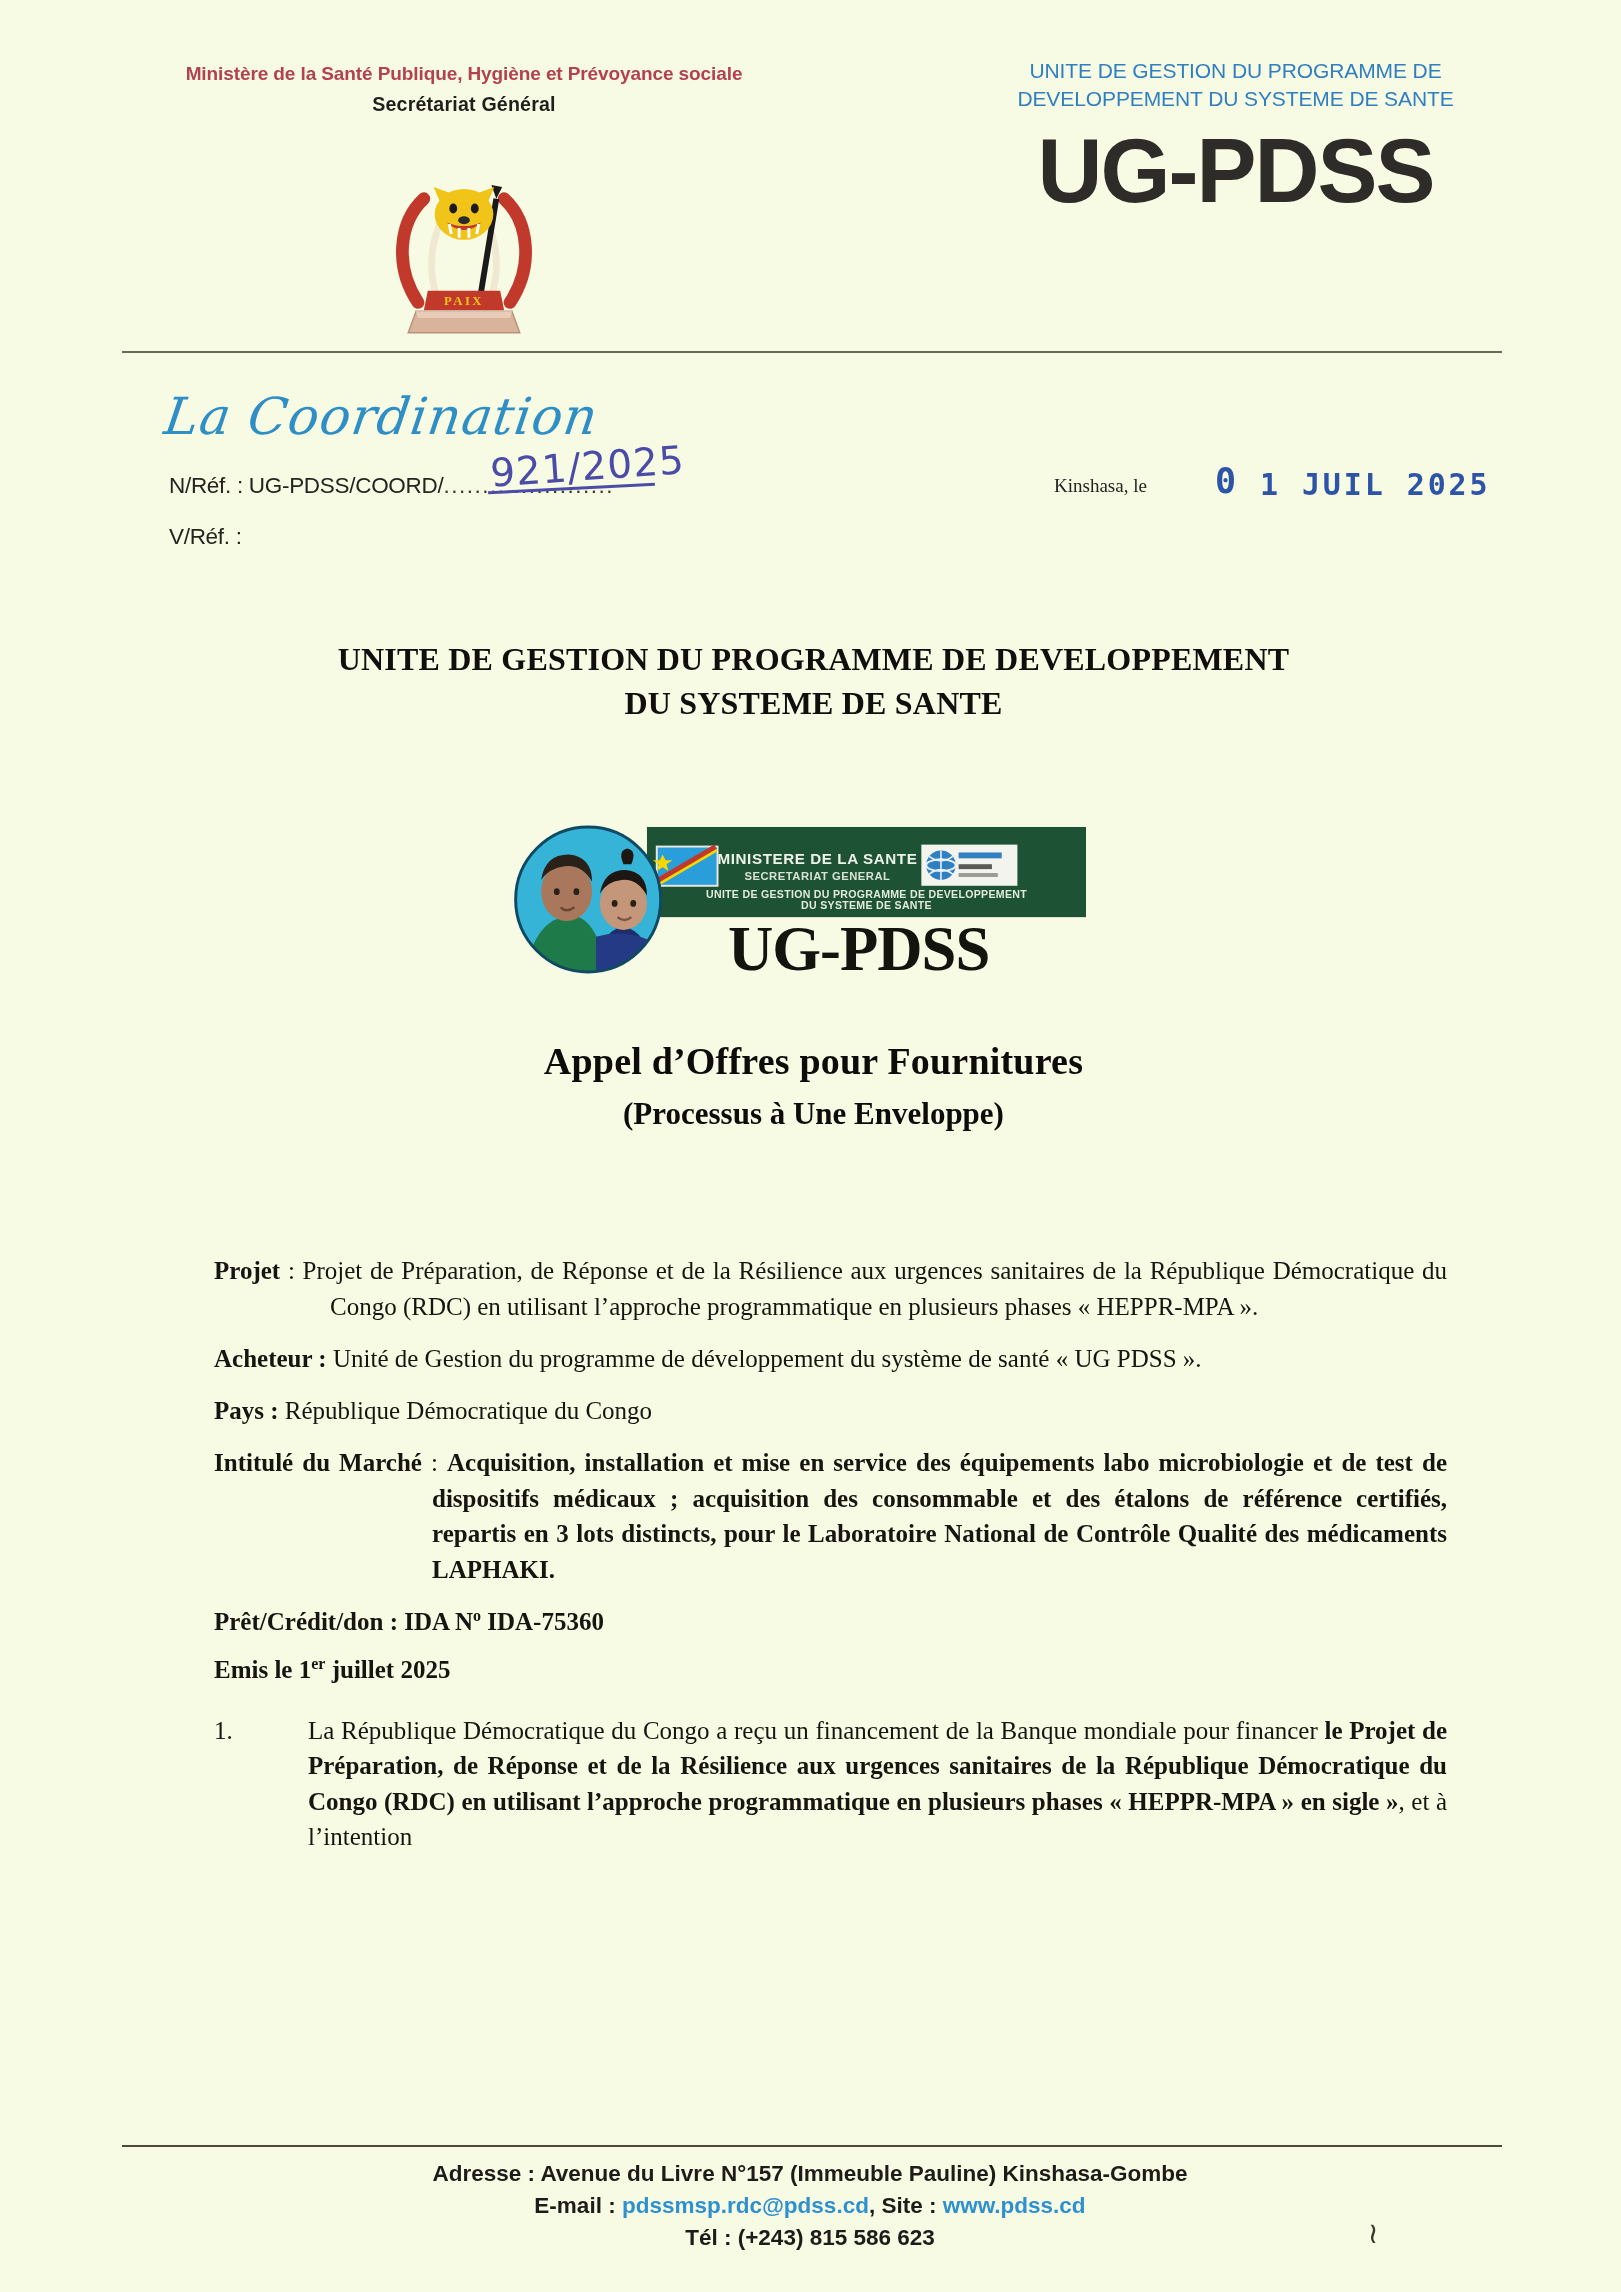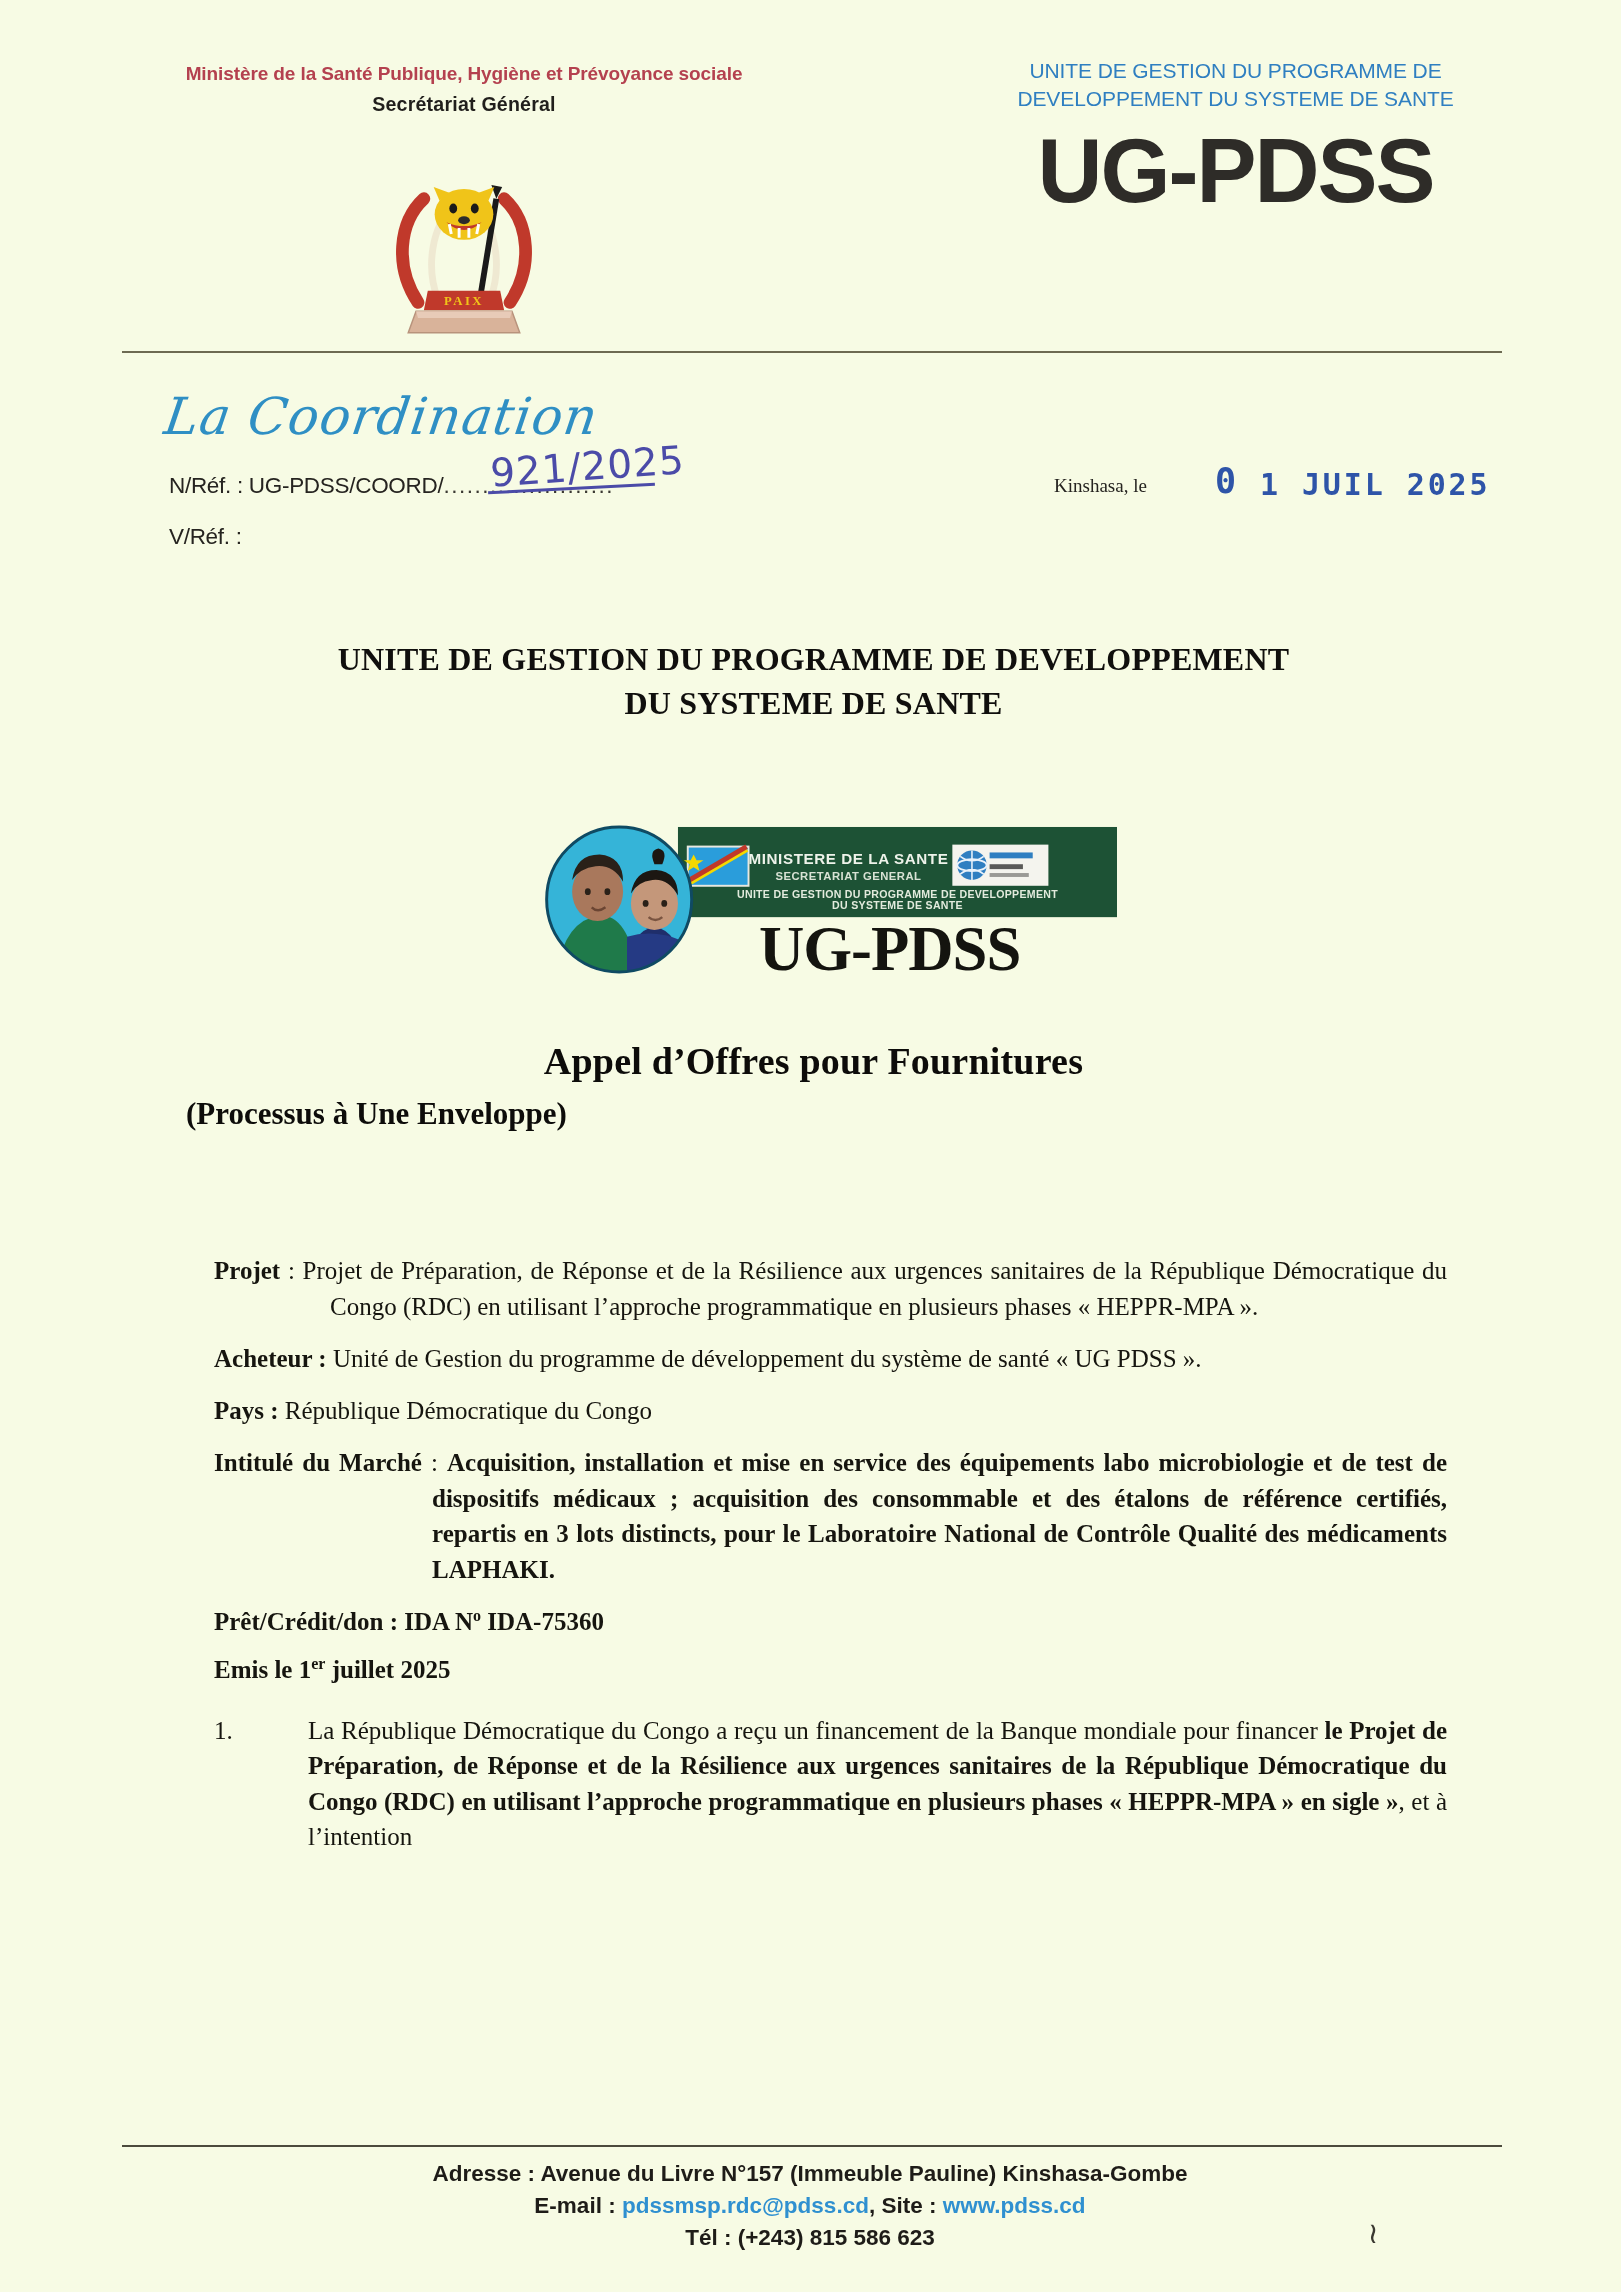--- a/index.html
+++ b/index.html
@@ -201,21 +201,21 @@
     width: 1255px;
     text-align: center;
     font-size: 30px;
     font-weight: bold;
     color: #100f0d;
   }
 
   
   .logo-wrap {
     position: absolute;
-    left: 529px;
+    left: 498px;
     top: 821px;
     width: 588px;
     height: 157px;
   }
 
   
   .appel-title {
     position: absolute;
     left: 186px;
     top: 1039px;
@@ -224,20 +224,21 @@
     font-size: 38px;
     font-weight: bold;
     color: #0d0c0a;
     letter-spacing: 0.2px;
   }
   .appel-sub {
     position: absolute;
     left: 186px;
     top: 1096px;
     width: 1255px;
+    text-align: center;
     font-size: 31px;
     font-weight: bold;
     color: #0d0c0a;
   }
 
   
   .body-area {
     position: absolute;
     left: 214px;
     top: 1253px;

